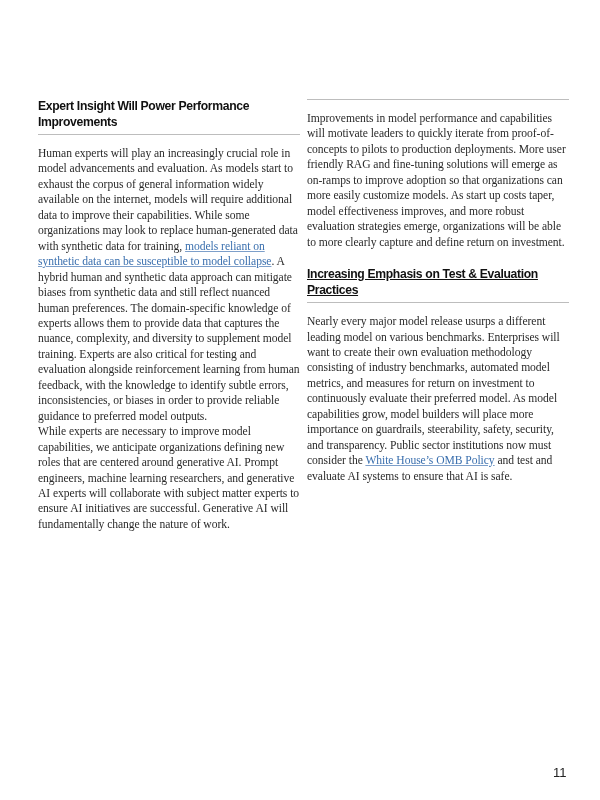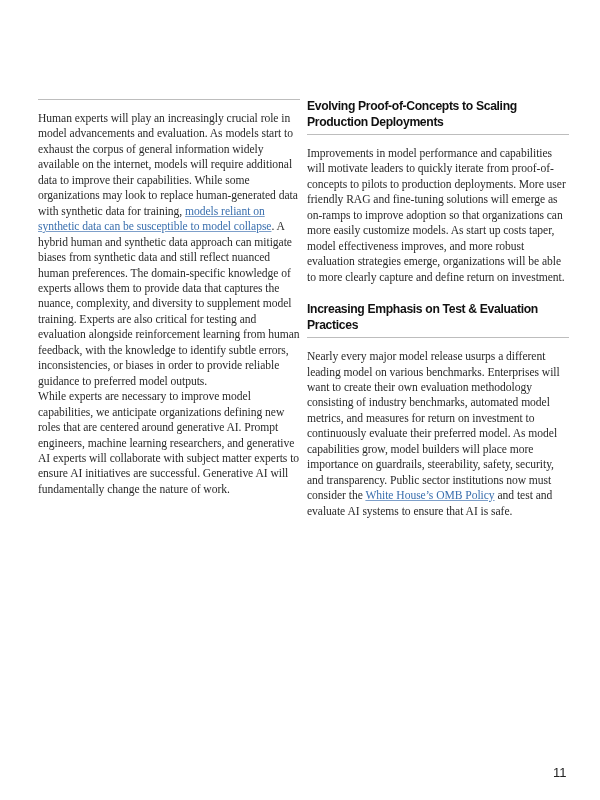--- a/index.html
+++ b/index.html
@@ -38,47 +38,47 @@
     }
     .para {
       font-family: "Liberation Serif", serif;
       font-size: 11.6px;
       line-height: 15.45px;
       color: #2a2a2a;
       margin: 0;
       letter-spacing: -0.05px;
     }
     .para + .para { }
-    .section-gap { margin-top: 17px; }
+    .section-gap { margin-top: 17px; text-decoration: underline; }
     a.link {
       color: #3a6fae;
       text-decoration: underline;
       text-decoration-color: #7d9fca;
       text-underline-offset: 1px;
     }
     .page-number {
       position: absolute;
       left: 553px;
       top: 765px;
       font-family: "Liberation Sans", sans-serif;
       font-size: 13px;
       color: #222222;
     }
   </style>
 </head>
 <body>
 
 <div class="col col-left">
+  <h2 class="heading">Expert Insight Will Power Performance Improvements</h2>
   <div class="rule"></div>
   <p class="para"><span>Human experts will play an increasingly crucial role in model advancements and evaluation. As models start to exhaust the corpus of general information widely available on the internet, models will require additional data to improve their capabilities. While some organizations may look to replace human-generated data with synthetic data for training, </span><a class="link" href="#">models reliant on synthetic data can be susceptible to model collapse</a><span>. A hybrid human and synthetic data approach can mitigate biases from synthetic data and still reflect nuanced human preferences. The domain-specific knowledge of experts allows them to provide data that captures the nuance, complexity, and diversity to supplement model training. Experts are also critical for testing and evaluation alongside reinforcement learning from human feedback, with the knowledge to identify subtle errors, inconsistencies, or biases in order to provide reliable guidance to preferred model outputs.</span></p>
   <p class="para">While experts are necessary to improve model capabilities, we anticipate organizations defining new roles that are centered around generative AI. Prompt engineers, machine learning researchers, and generative AI experts will collaborate with subject matter experts to ensure AI initiatives are successful. Generative AI will fundamentally change the nature of work.</p>
 </div>
 
 <div class="col col-right">
-  <h2 class="heading">Evolving Proof-of-Concepts to Scaling Production Deployments</h2>
   <div class="rule"></div>
   <p class="para">Improvements in model performance and capabilities will motivate leaders to quickly iterate from proof-of-concepts to pilots to production deployments. More user friendly RAG and fine-tuning solutions will emerge as on-ramps to improve adoption so that organizations can more easily customize models. As start up costs taper, model effectiveness improves, and more robust evaluation strategies emerge, organizations will be able to more clearly capture and define return on investment.</p>
 
   <h2 class="heading section-gap">Increasing Emphasis on Test &amp; Evaluation Practices</h2>
   <div class="rule"></div>
   <p class="para"><span>Nearly every major model release usurps a different leading model on various benchmarks. Enterprises will want to create their own evaluation methodology consisting of industry benchmarks, automated model metrics, and measures for return on investment to continuously evaluate their preferred model. As model capabilities grow, model builders will place more importance on guardrails, steerability, safety, security, and transparency. Public sector institutions now must consider the </span><a class="link" href="#">White House’s OMB Policy</a><span> and test and evaluate AI systems to ensure that AI is safe.</span></p>
 </div>
 
 <div class="page-number">11</div>
 

